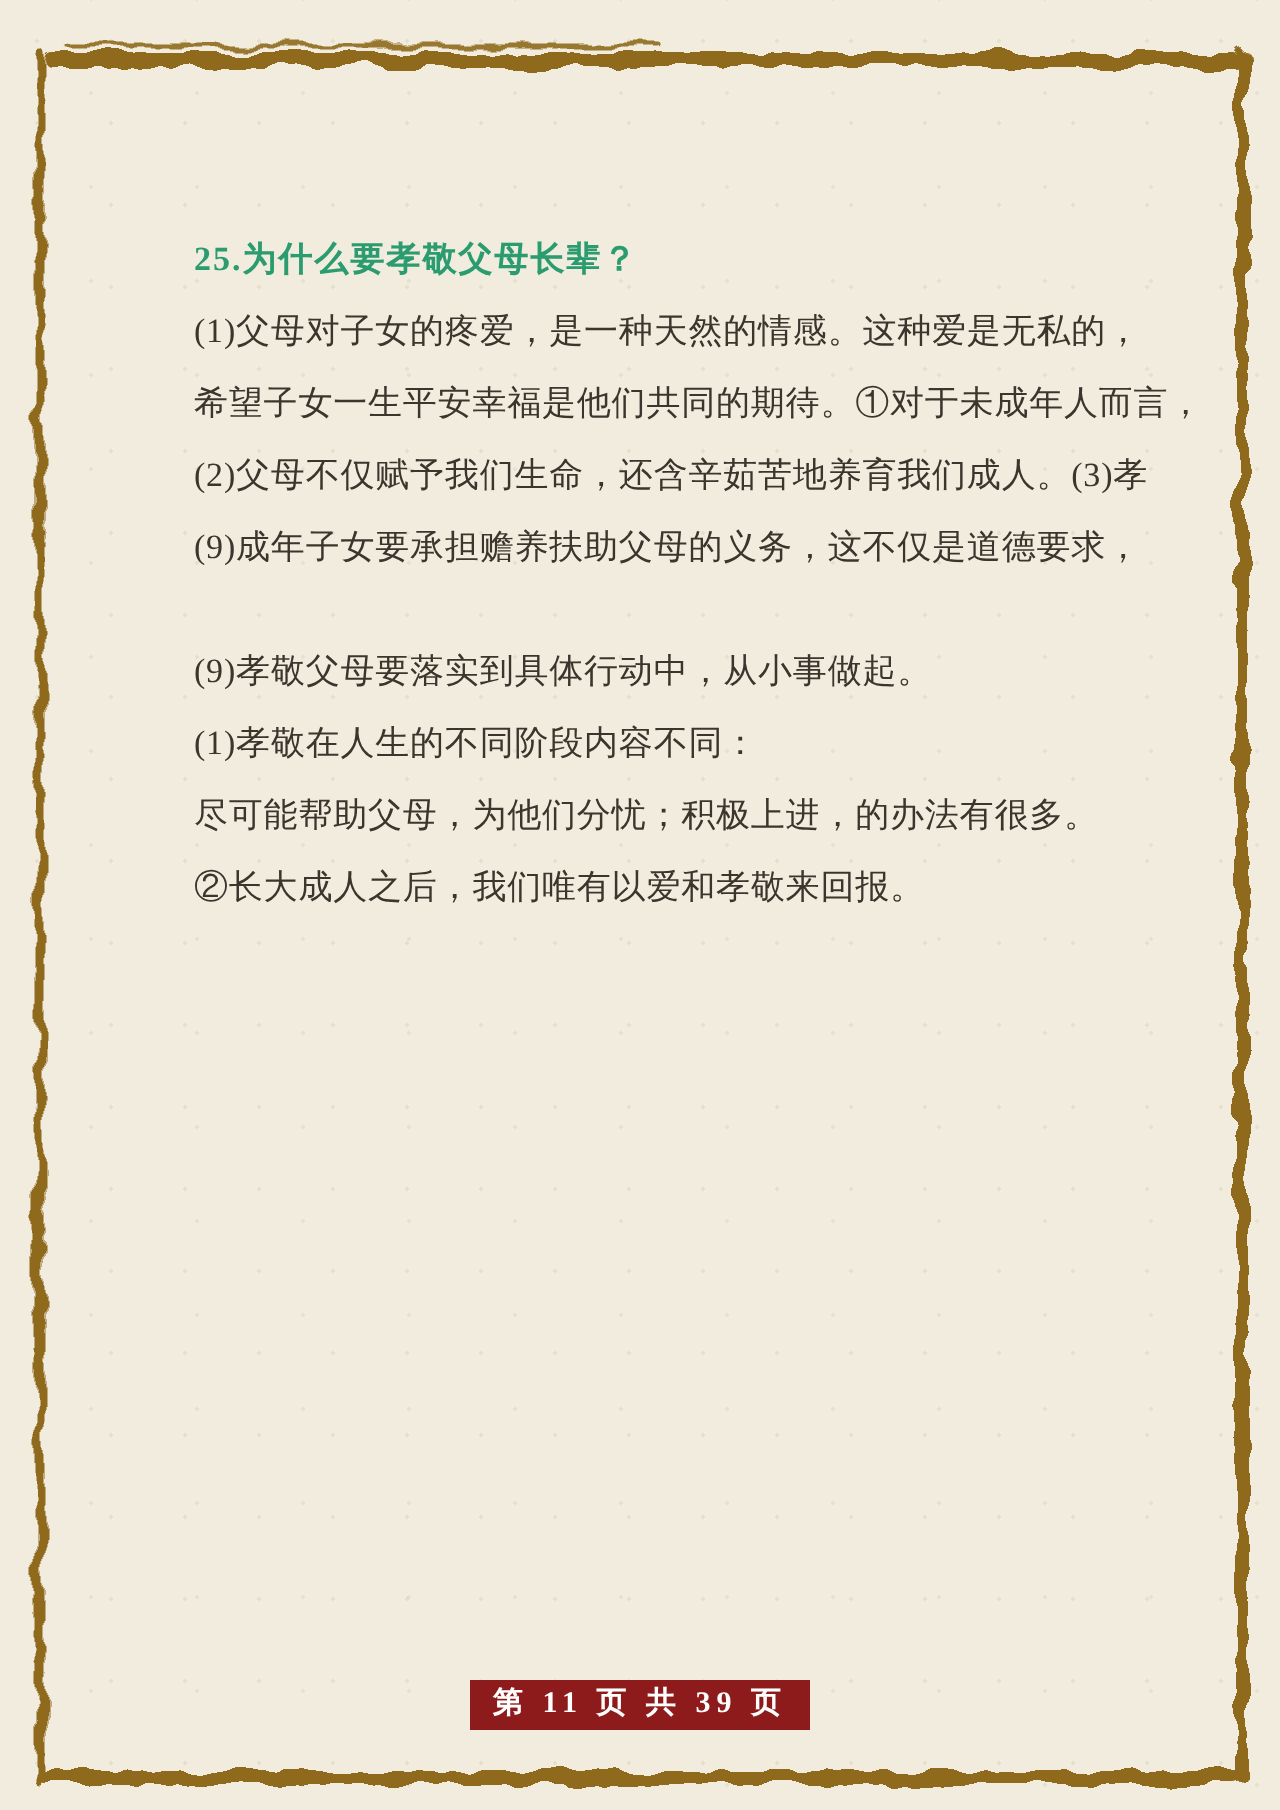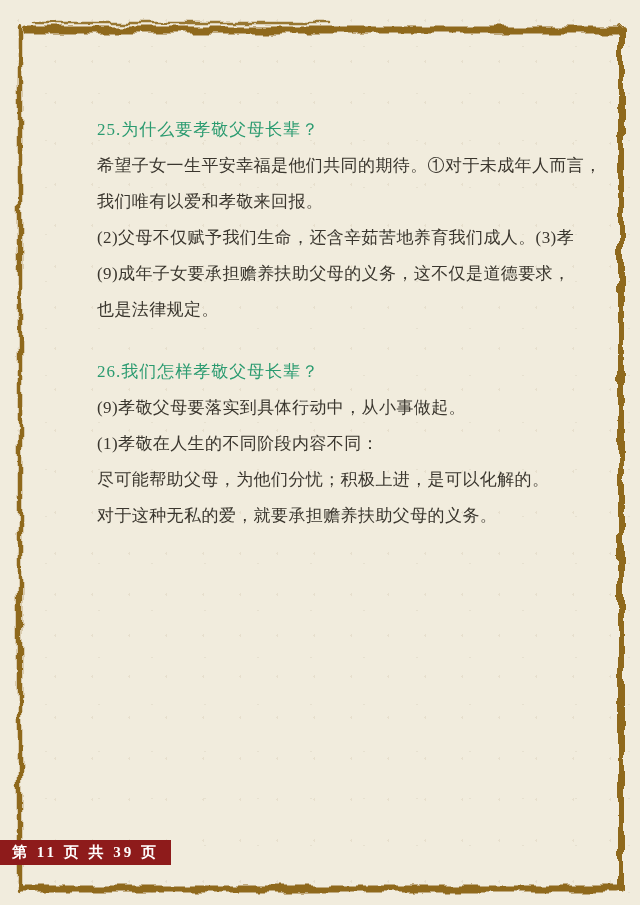--- a/index.html
+++ b/index.html
@@ -35,39 +35,39 @@
     top: 112px;
   }
 
   .section { margin-top: 0; }
   .section + .section { margin-top: 26px; }
 
   .heading {
     color: var(--heading, #2b9b70);
     font-size: 17px;
     line-height: 36px;
-    font-weight: 400;
+    font-weight: 700;
     letter-spacing: 1px;
     white-space: nowrap;
   }
 
   .line {
     color: var(--body, #3a362e);
     font-size: 17px;
     line-height: 36px;
     letter-spacing: 0.4px;
     white-space: nowrap;
   }
 
   .footer {
     position: absolute;
     left: 0;
     top: 840px;
     width: 100%;
-    text-align: left;
+    text-align: center;
   }
   .badge {
     display: inline-block;
     background: var(--badge-bg, #8e1b1b);
     color: var(--badge-text, #ffffff);
     font-size: 15px;
     font-weight: 700;
     line-height: 25px;
     padding: 0 12px;
     letter-spacing: 3px;
@@ -88,30 +88,28 @@
     <path d="M 34 23 H 330" stroke-width="2.5" opacity="0.9"></path>
     <path d="M 621 27 V 889" stroke-width="6"></path>
     <path d="M 618 889 H 23" stroke-width="7"></path>
     <path d="M 20 891 V 27" stroke-width="4.5"></path>
   </g>
 </svg>
 
 <div class="content">
     <div class="section">
       <div class="heading">25.为什么要孝敬父母长辈？</div>
+      <div class="line">(1)父母对子女的疼爱，是一种天然的情感。这种爱是无私的，</div>
       <div class="line">希望子女一生平安幸福是他们共同的期待。①对于未成年人而言，</div>
-      <div class="line">我们唯有以爱和孝敬来回报。</div>
       <div class="line">(2)父母不仅赋予我们生命，还含辛茹苦地养育我们成人。(3)孝</div>
       <div class="line">(9)成年子女要承担赡养扶助父母的义务，这不仅是道德要求，</div>
-      <div class="line">也是法律规定。</div>
     </div>
     <div class="section">
-      <div class="heading">26.我们怎样孝敬父母长辈？</div>
       <div class="line">(9)孝敬父母要落实到具体行动中，从小事做起。</div>
       <div class="line">(1)孝敬在人生的不同阶段内容不同：</div>
-      <div class="line">尽可能帮助父母，为他们分忧；积极上进，是可以化解的。</div>
-      <div class="line">对于这种无私的爱，就要承担赡养扶助父母的义务。</div>
+      <div class="line">尽可能帮助父母，为他们分忧；积极上进，的办法有很多。</div>
+      <div class="line">②长大成人之后，我们唯有以爱和孝敬来回报。</div>
     </div>
   </div>
 
 <div class="footer">
   <span class="badge">第 11 页 共 39 页</span>
 </div>
 
 </body></html>

